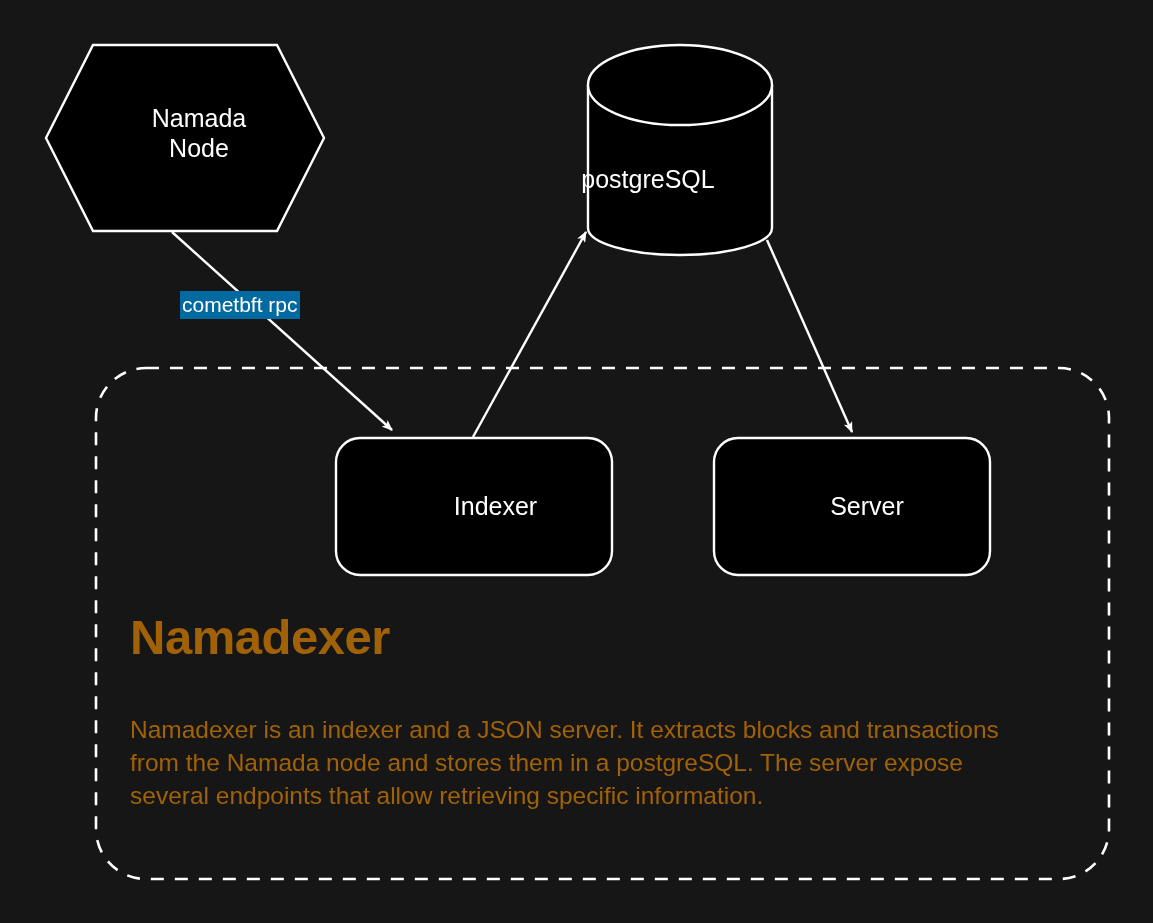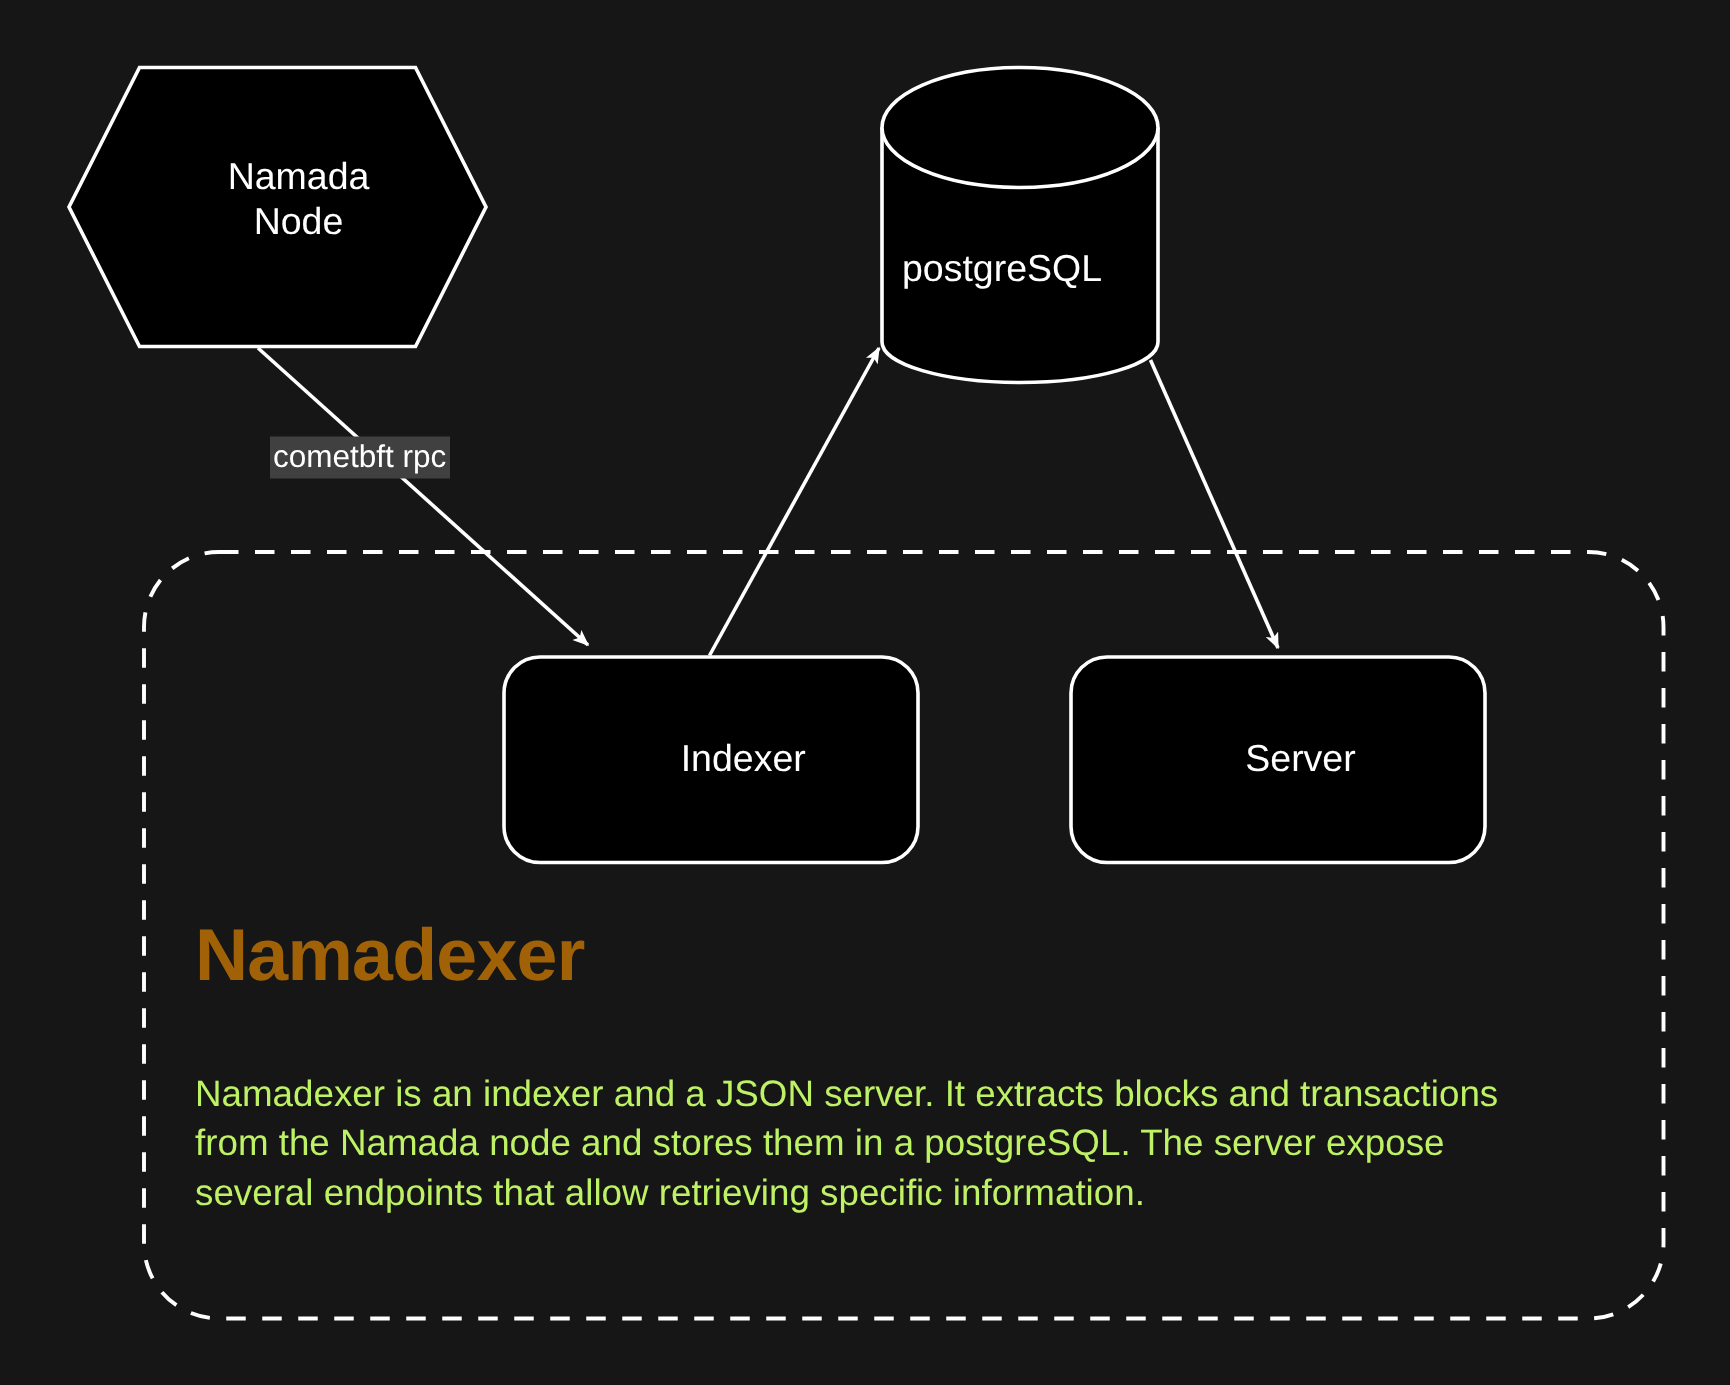--- a/index.html
+++ b/index.html
@@ -32,61 +32,61 @@
     text-align: center;
     white-space: pre;
     pointer-events: none;
   }
   #label-namada-node {
     left: 60px;
     top: 103px;
     width: 278px;
   }
   #label-postgresql {
-    left: 576px;
+    left: 556px;
     top: 164px;
     width: 184px;
   }
   #label-indexer {
     left: 335px;
     top: 491px;
     width: 321px;
   }
   #label-server {
     left: 713px;
     top: 491px;
     width: 308px;
   }
   #label-cometbft-rpc {
     position: absolute;
     left: 180px;
     top: 291px;
     color: #ffffff;
-    background: #404040;
+    background: #0369a1;
     font-size: 21px;
     line-height: 26px;
     padding: 1px 2px;
     white-space: pre;
   }
   #group-title {
     position: absolute;
     left: 130px;
     top: 609px;
     color: #a16207;
     font-size: 49px;
     font-weight: bold;
     letter-spacing: -0.5px;
     white-space: pre;
   }
   #group-description {
     position: absolute;
     left: 130px;
     top: 713px;
     width: 880px;
-    color: #bef264;
+    color: #a16207;
     font-size: 24.5px;
     line-height: 33px;
   }
 </style>
 </head>
 <body>
 
 <div id="canvas">
 
   <svg id="diagram-svg" viewBox="0 0 1153 923" xmlns="http://www.w3.org/2000/svg">

